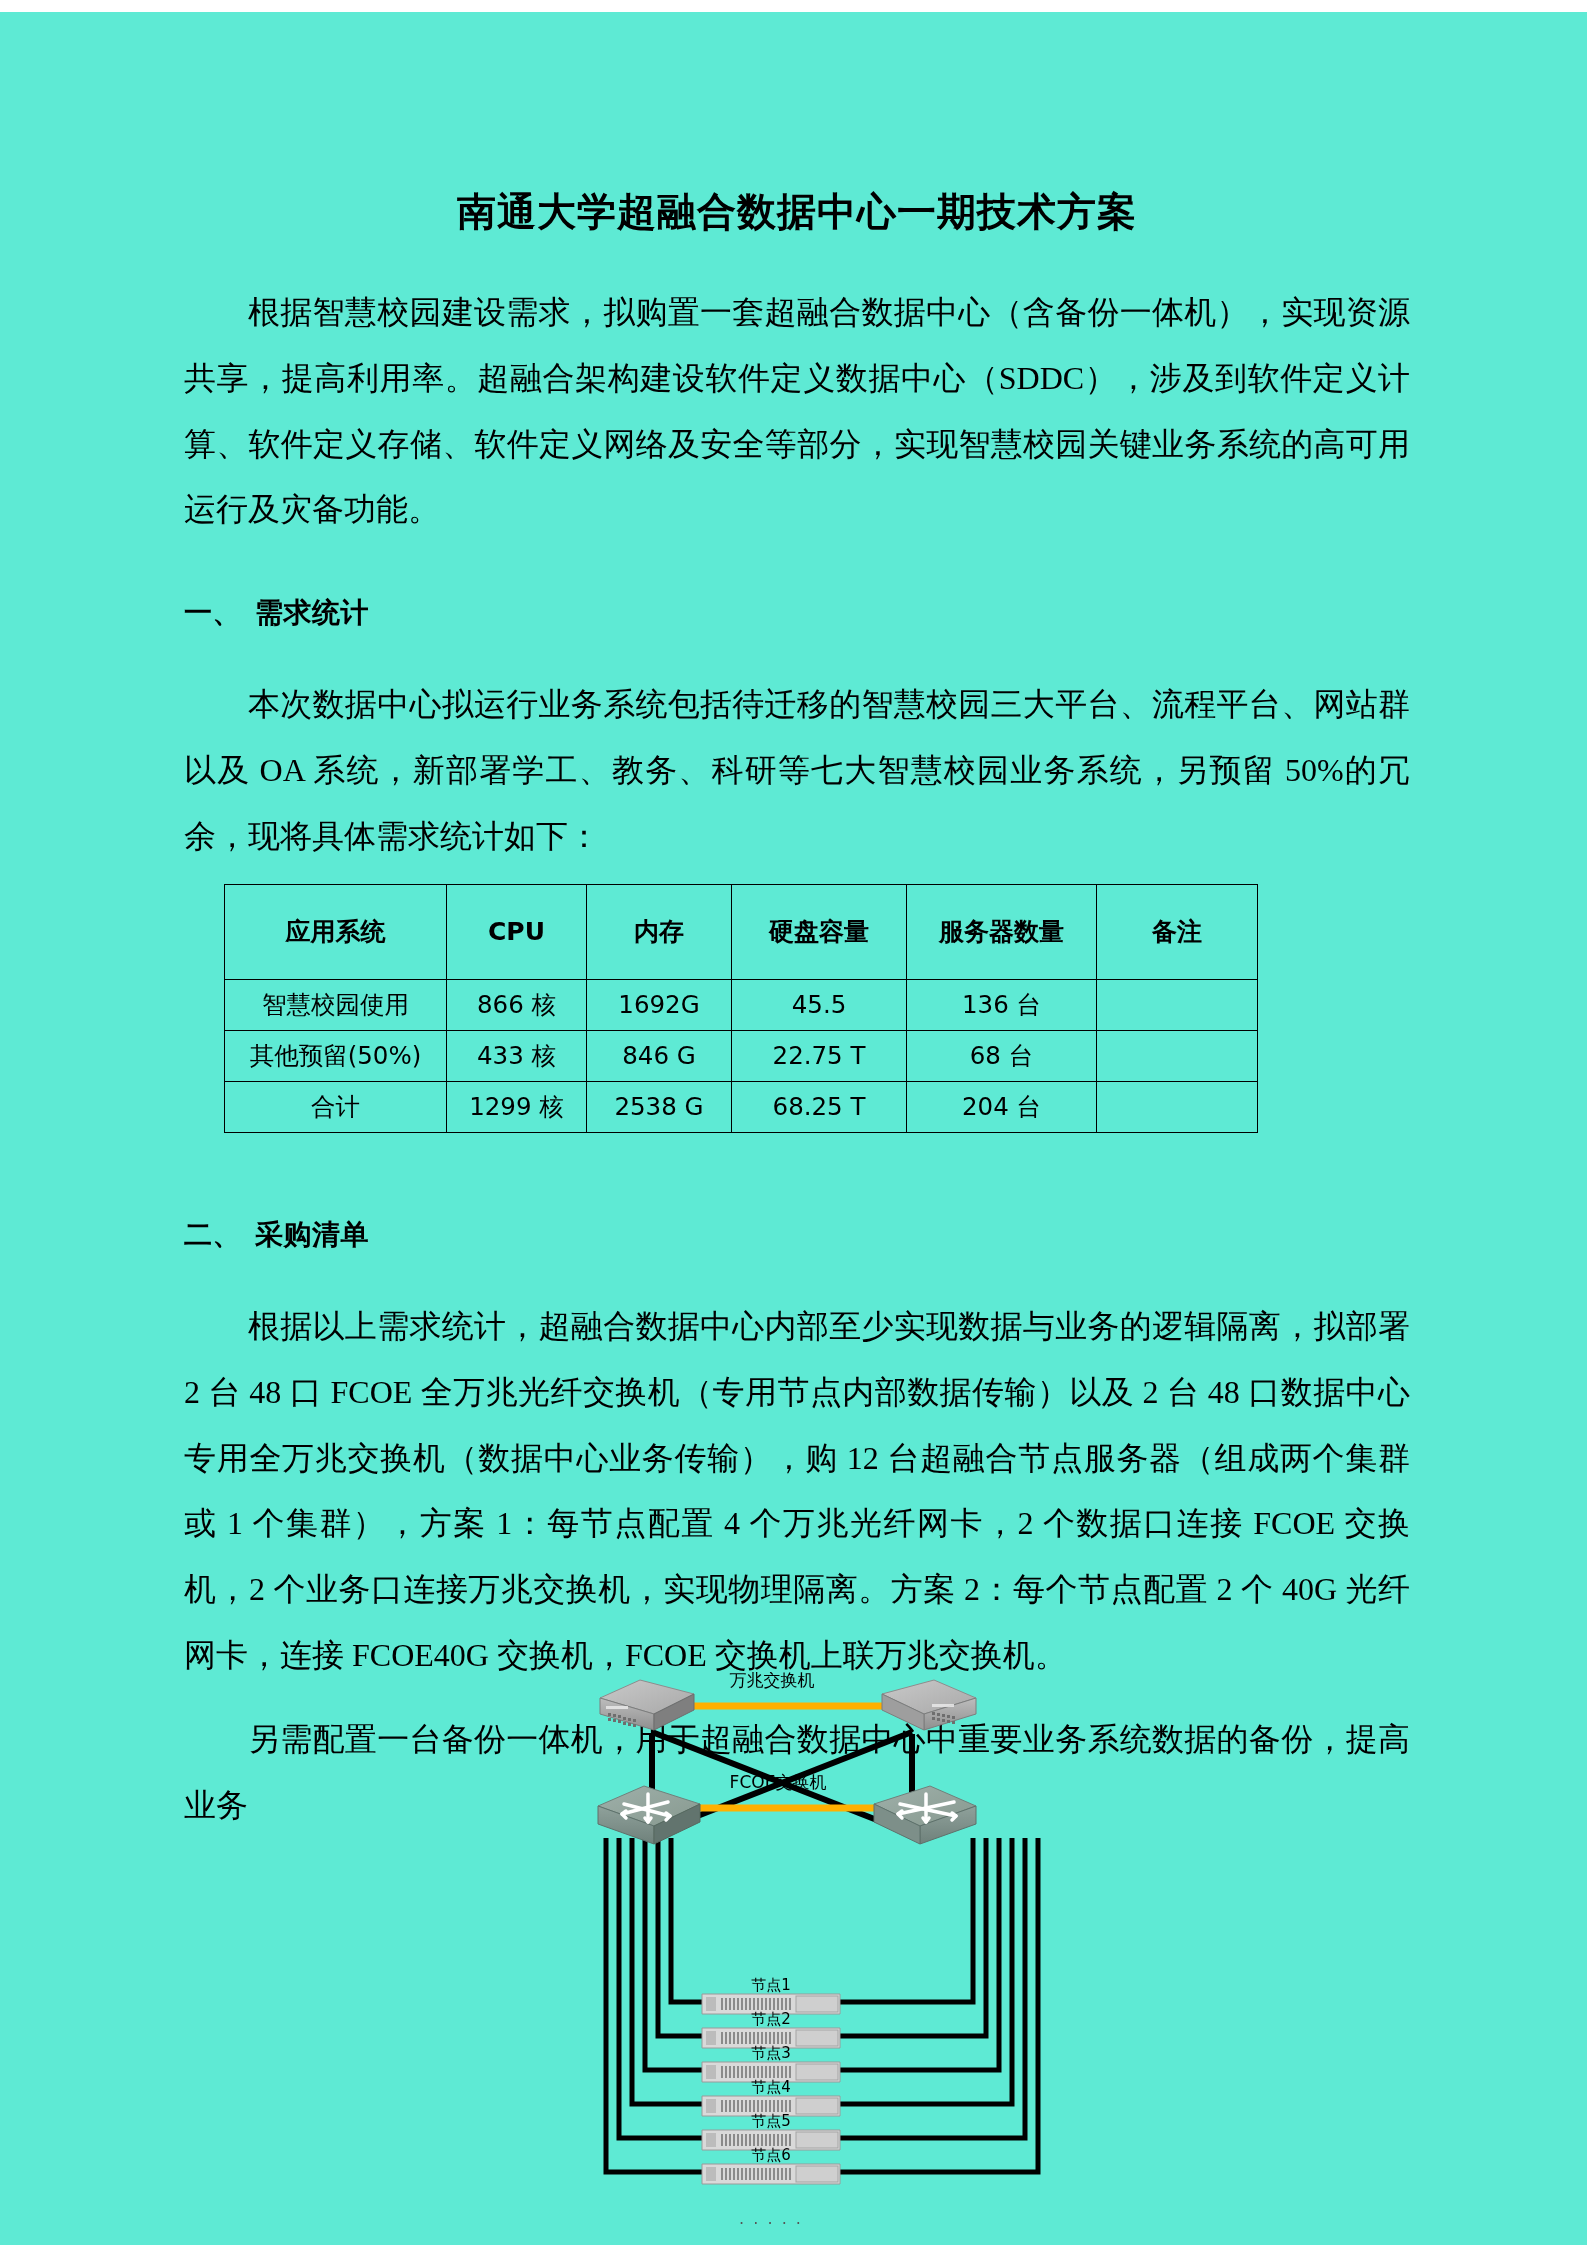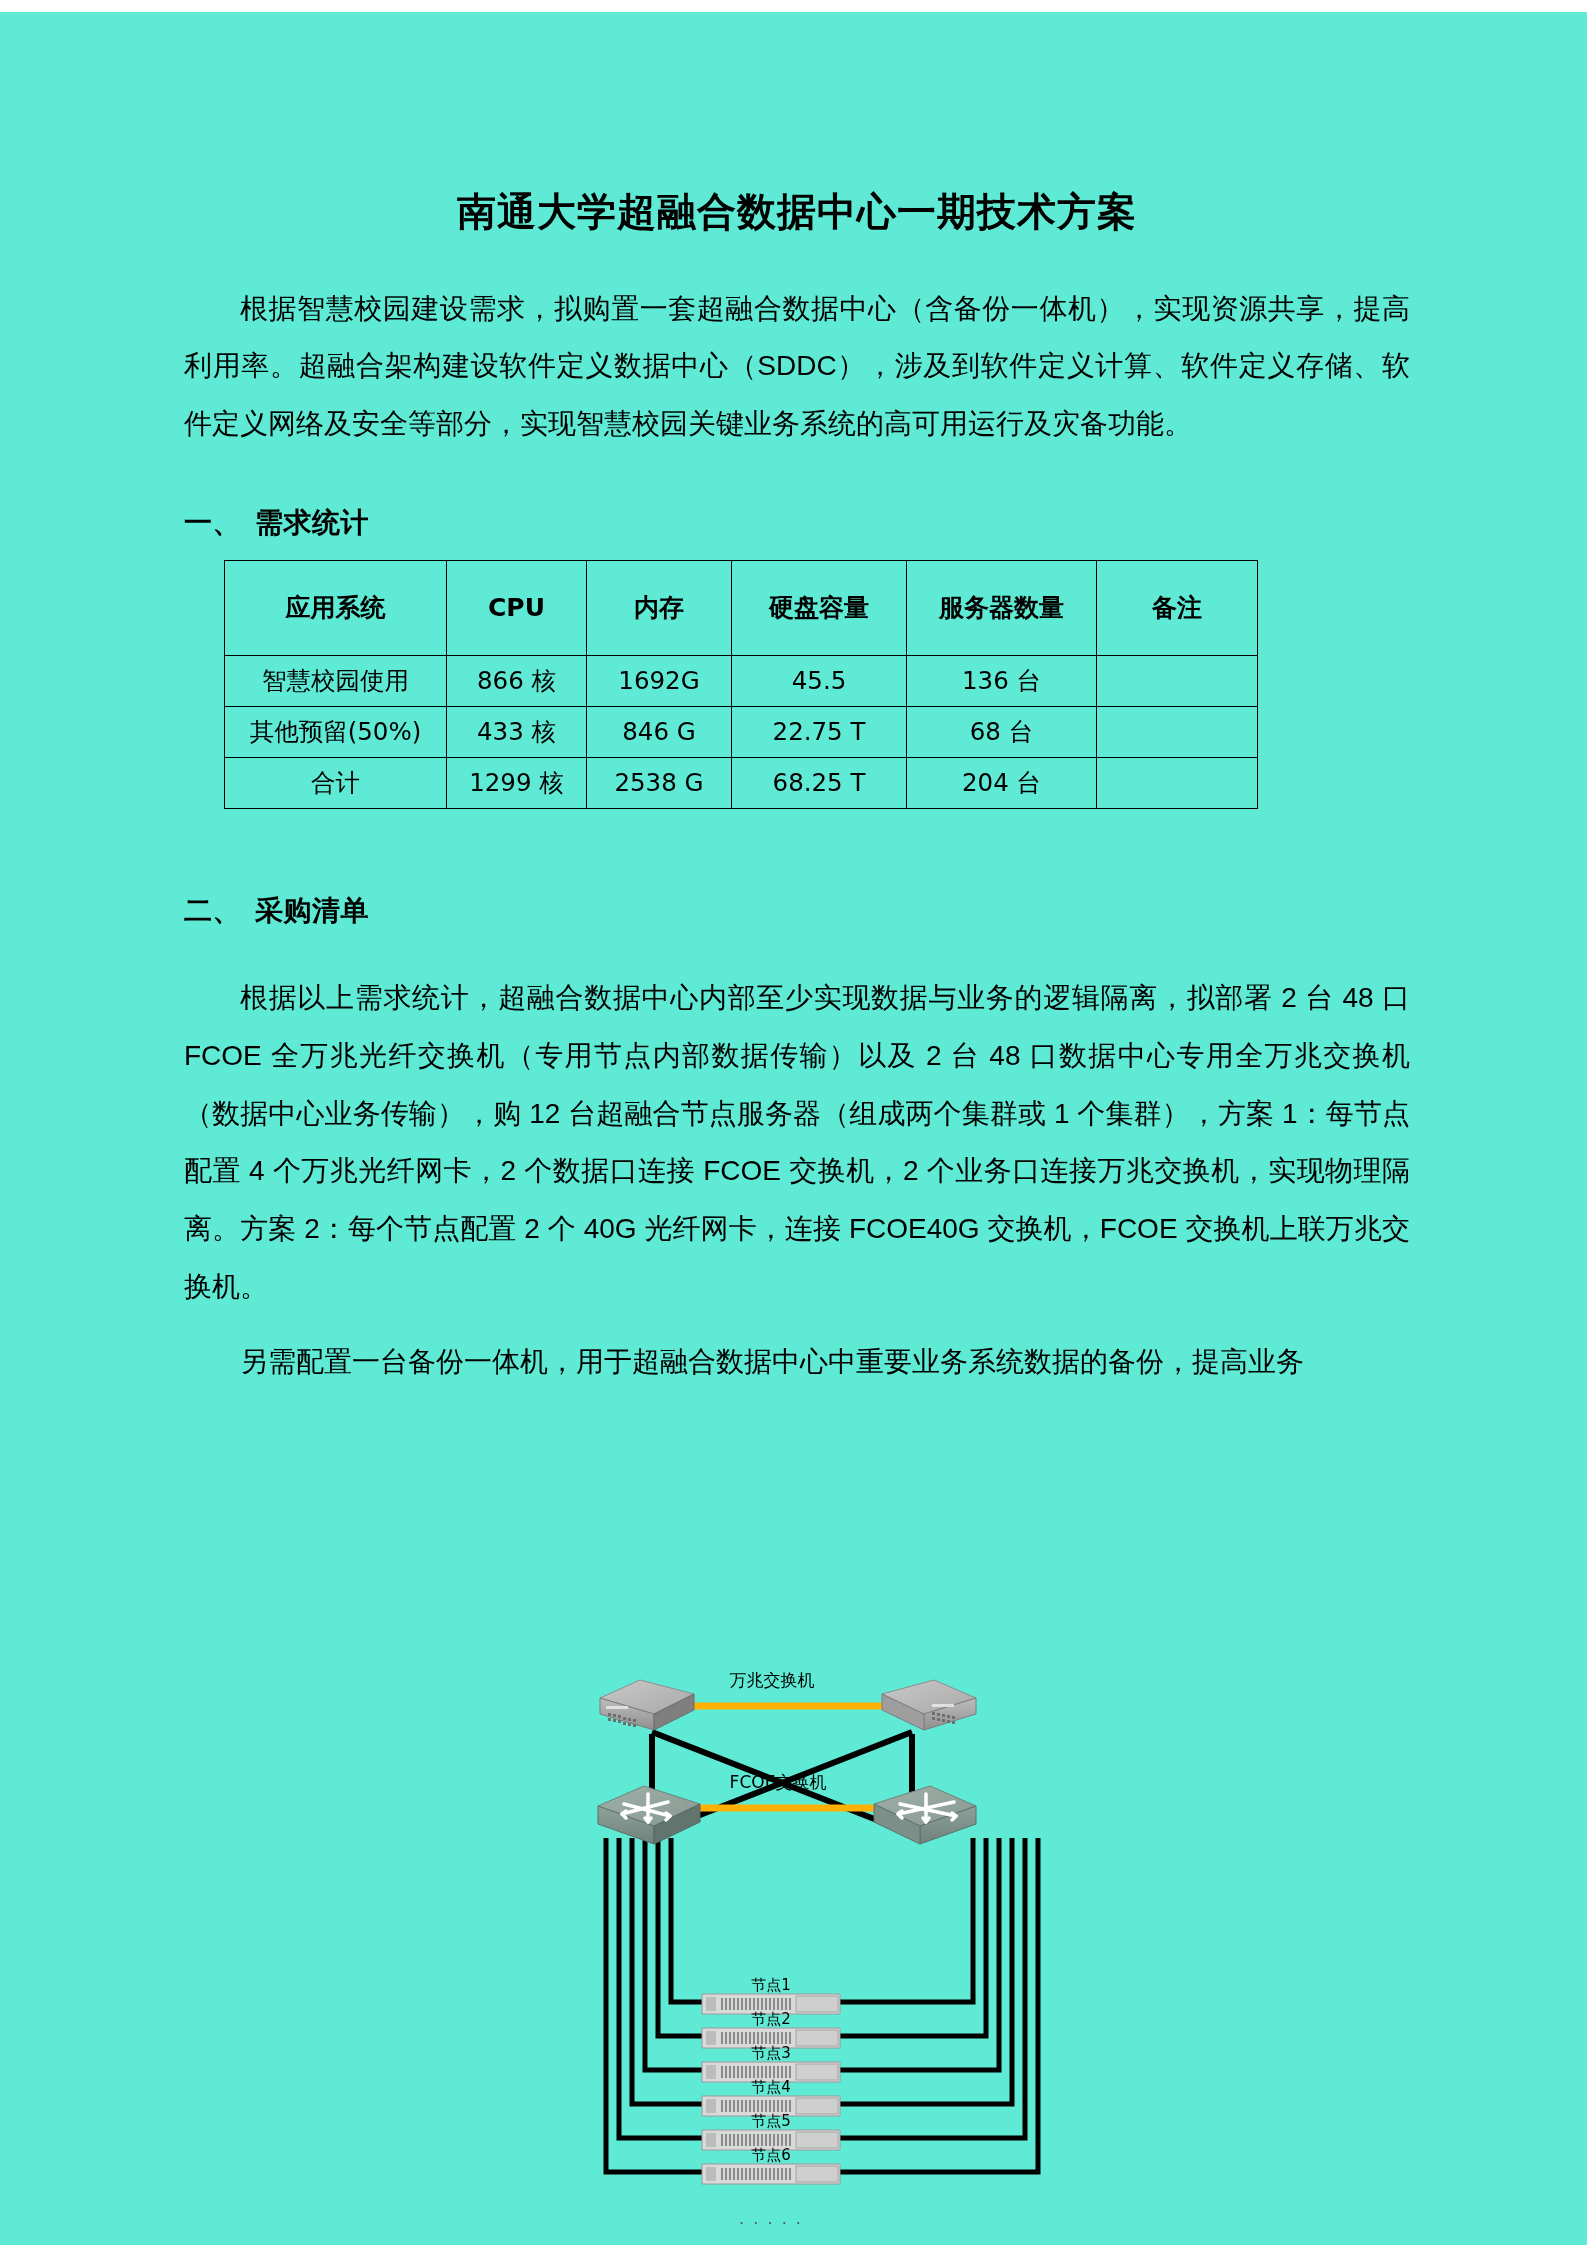--- a/index.html
+++ b/index.html
@@ -34,22 +34,22 @@
     font-family: "DejaVu Serif", serif;
     font-weight: bold;
     font-size: 39px;
     letter-spacing: 1px;
     line-height: 1.25;
     color: #000;
   }
 
   
   .para {
-    font-family: Liberation Sans, sans-serif;
-    font-size: 28px;
+    font-family: Liberation Serif, serif;
+    font-size: 32px;
     line-height: 2.06;
     text-align: justify;
     text-justify: inter-ideograph;
     text-indent: 2em;
     margin: 0;
     color: #000;
   }
   .para.first { margin-top: 44px; }
 
   
@@ -119,20 +119,21 @@
   <div class="content">
 
     <h1 class="doc-title">南通大学超融合数据中心一期技术方案</h1>
 
     <p class="para first">根据智慧校园建设需求，拟购置一套超融合数据中心（含备份一体机），实现资源共享，提高利用率。超融合架构建设软件定义数据中心（SDDC），涉及到软件定义计算、软件定义存储、软件定义网络及安全等部分，实现智慧校园关键业务系统的高可用运行及灾备功能。</p>
 
     <div class="heading h-gap-1">
       <span class="num">一、</span><span>需求统计</span>
     </div>
 
+    <p class="para p-gap">本次数据中心拟运行业务系统包括待迁移的智慧校园三大平台、流程平台、网站群以及 OA 系统，新部署学工、教务、科研等七大智慧校园业务系统，另预留 50%的冗余，现将具体需求统计如下：</p>
 
     <div class="req-table-wrap">
       <table class="req">
         <colgroup>
           <col class="col-app">
             <col class="col-cpu">
             <col class="col-mem">
           <col class="col-disk">
             <col class="col-srv">
             <col class="col-note">

